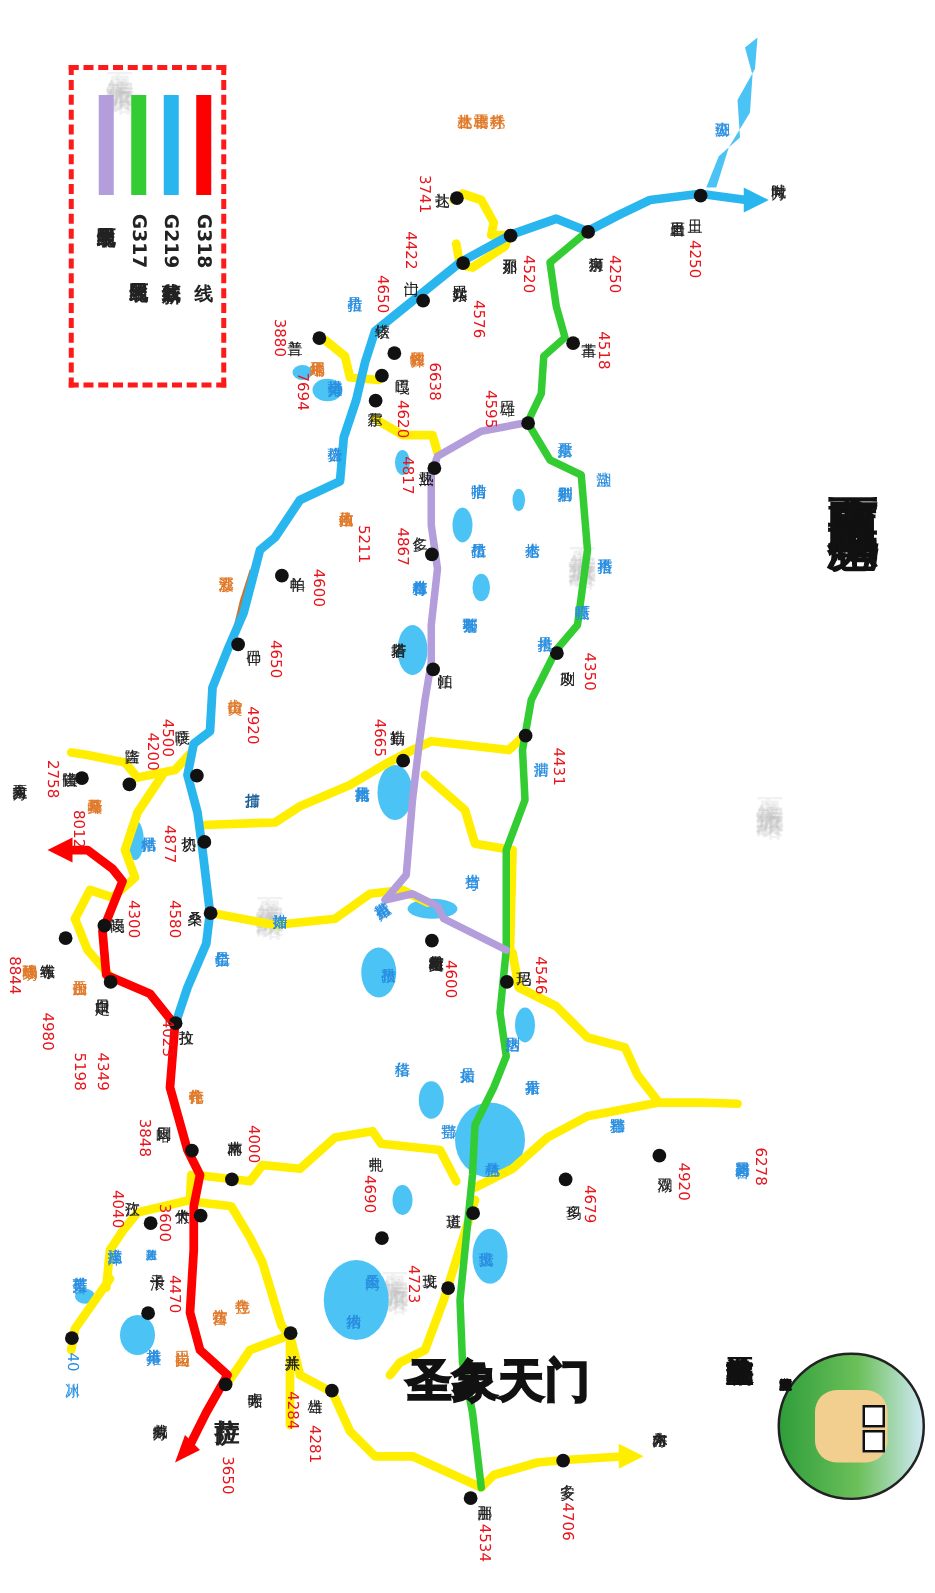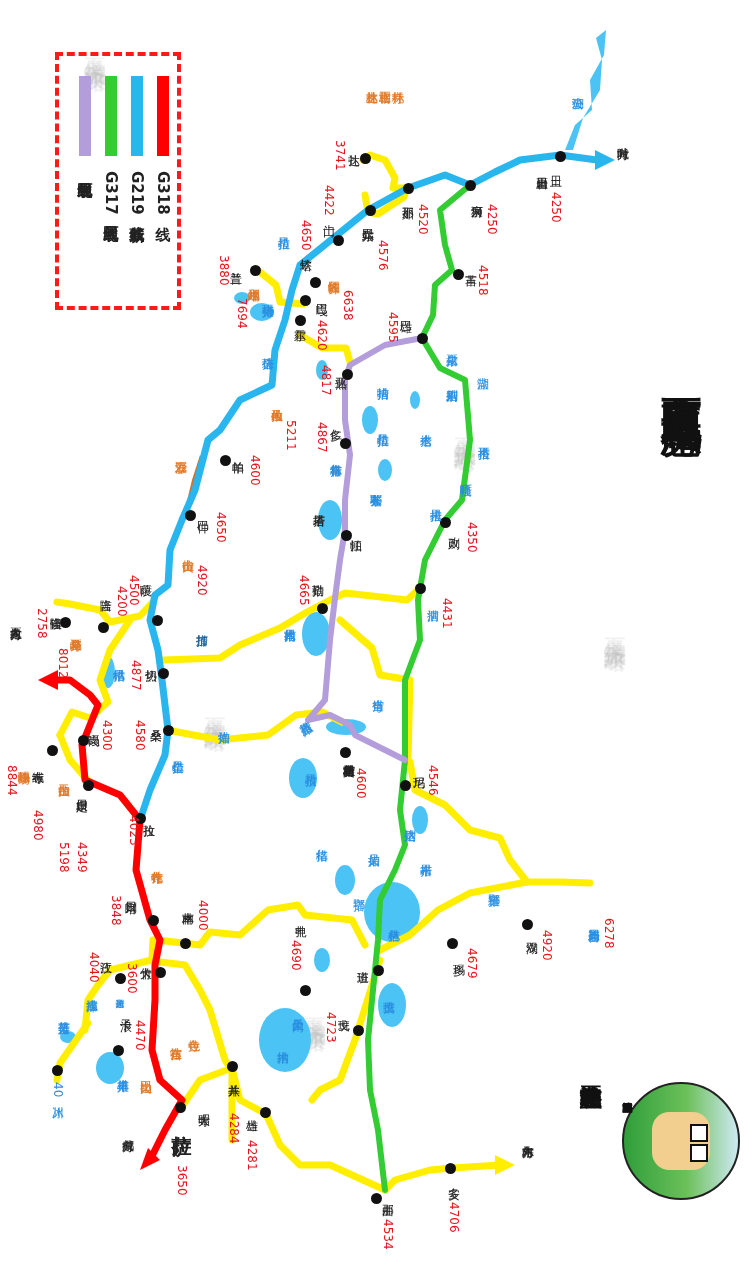--- a/index.html
+++ b/index.html
@@ -326,20 +326,21 @@
   <div class="lbl lk" style="left:58px;top:1012px;">普莫雍措</div>
   <div class="lbl lk" style="left:117px;top:1070px;">羊卓雍措</div>
   <div class="lbl lk" style="left:52px;top:1082px;">40冰川</div>
   <div class="lbl lk" style="left:292px;top:1010px;">圣象天门</div>
 
   <div class="lbl dir" style="left:617px;top:138px;">叶城方向</div>
   <div class="lbl dir" style="left:10px;top:618px;">夏拉木方向</div>
   <div class="lbl dir" style="left:122px;top:1130px;">成都方向</div>
   <div class="lbl dir" style="left:522px;top:1136px;">格尔木方向</div>
 
+  <div id="bigname">圣象天门</div>
 
   <div id="brand-text">夏主编旅游攻略</div>
   <div id="logo">
     <div style="position:absolute;left:28px;top:28px;width:58px;height:58px;border-radius:30%;background:#f3cf8f;"></div>
     <div style="position:absolute;left:66px;top:40px;width:14px;height:14px;border:2px solid #111;background:#fff;"></div>
     <div style="position:absolute;left:66px;top:60px;width:14px;height:14px;border:2px solid #111;background:#fff;"></div>
   </div>
   <div id="logo-ring" style="left:620px;top:1094px;">夏主编旅游攻略</div>
 
 </div>

